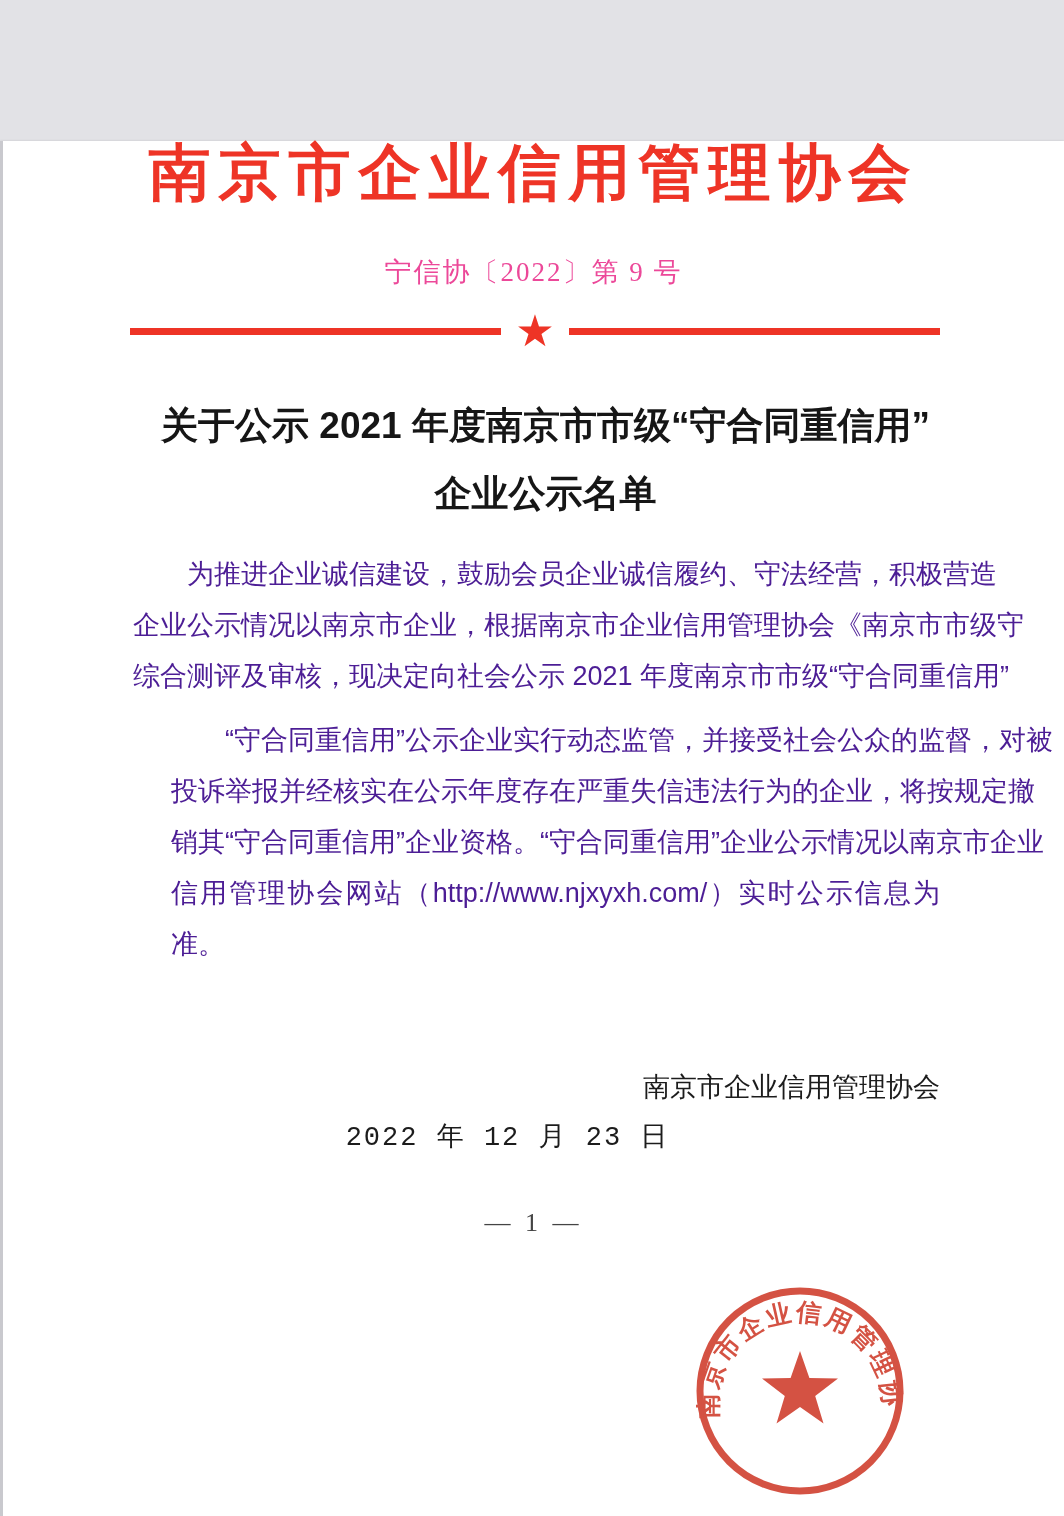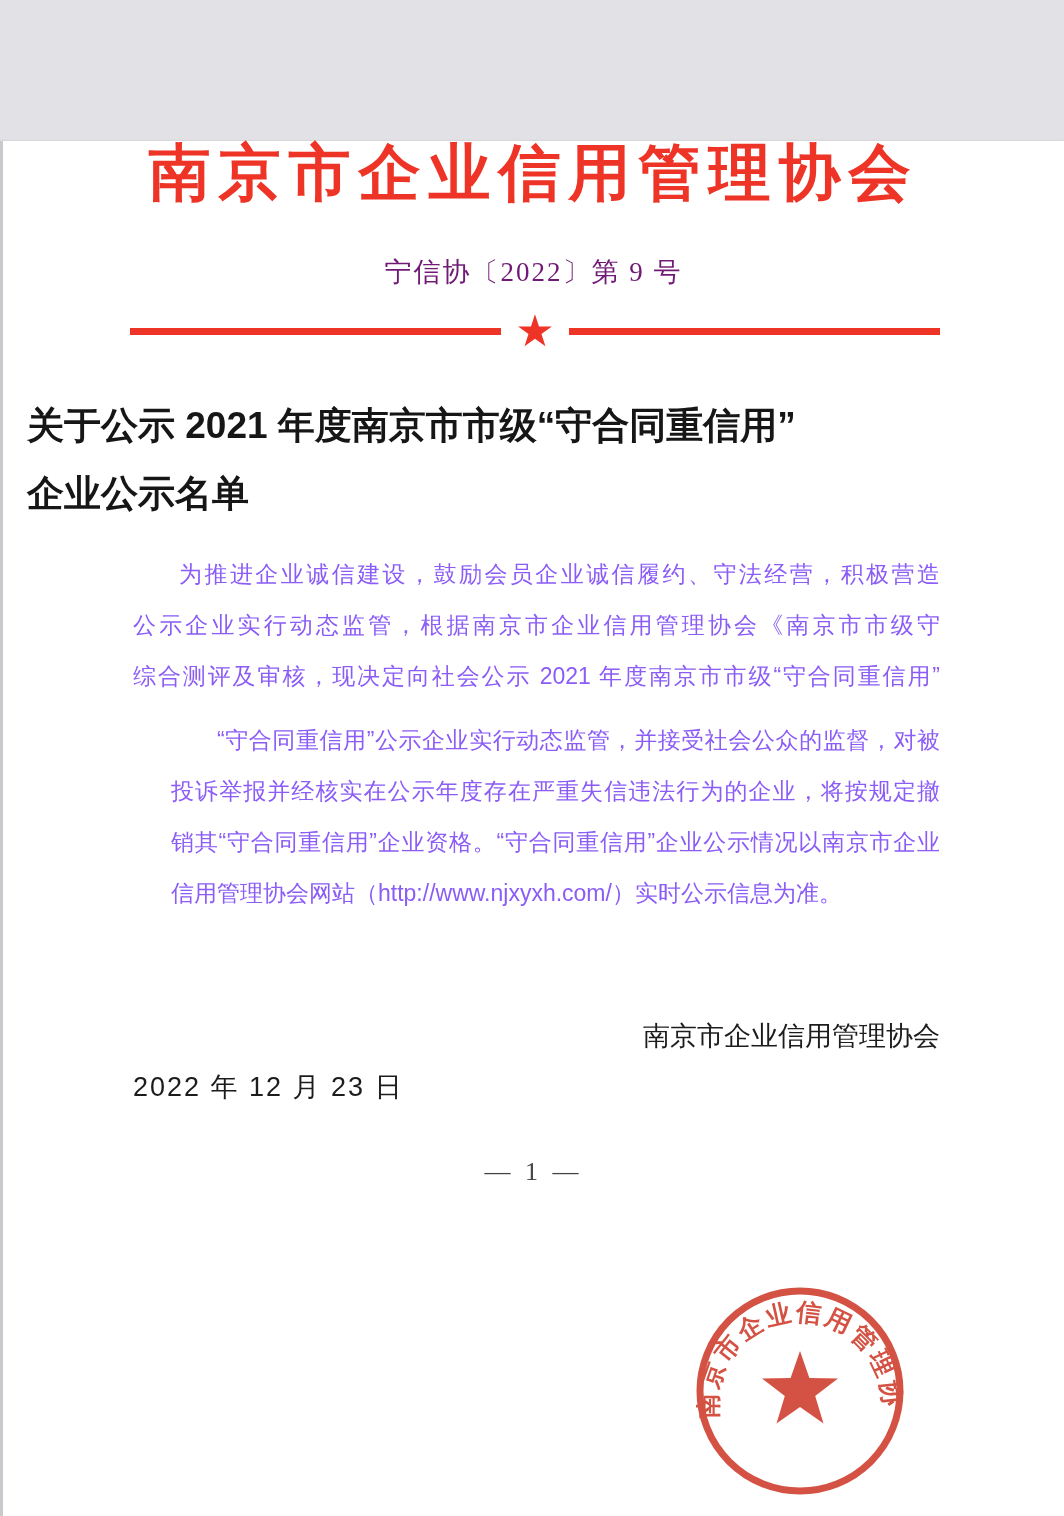--- a/index.html
+++ b/index.html
@@ -26,21 +26,21 @@
     letter-spacing: 8px;
     color: #ee3426;
     white-space: nowrap;
   }
   .doc-number {
     margin-top: 52px;
     text-align: center;
     font-family: "Liberation Serif", serif;
     font-size: 27px;
     line-height: 30px;
-    color: #701a75;
+    color: #ec4899;
     letter-spacing: 2px;
   }
   .divider {
     margin: 24px 124px 0 127px;
     height: 40px;
     display: flex;
     align-items: center;
   }
   .divider .seg {
     flex: 1;
@@ -48,31 +48,31 @@
     background: #ee3426;
   }
   .divider .star {
     color: #ee3426;
     font-size: 44px;
     line-height: 40px;
     margin: 0 14px;
   }
   .doc-title {
     margin-top: 41px;
-    text-align: left;
+    text-align: center;
     font-size: 37px;
     line-height: 68px;
     font-weight: bold;
     color: #161616;
     margin-left: 24px;
   }
   .body-text {
     margin: 21px 124px 0 130px;
-    font-size: 23px;
-    color: #8b5cf6;
+    font-size: 27px;
+    color: #4c1d95;
   }
   .bline {
     line-height: 51px;
     text-align: justify;
     text-align-last: justify;
     white-space: nowrap;
   }
   .bline.first { text-indent: 2em; }
   .bline.last { text-align-last: left; white-space: normal; }
   .para2 { margin-top: 13px; margin-left: 38px; }
@@ -87,23 +87,23 @@
     margin: 92px 124px 0 130px;
     font-size: 27px;
     color: #1c1c1c;
   }
   .signature .sig-org {
     line-height: 51px;
     text-align: right;
   }
   .signature .sig-date {
     line-height: 51px;
-    text-align: left;
+    text-align: center;
     padding-right: 58px;
-    font-family: Liberation Sans, sans-serif;
+    font-family: Liberation Mono, monospace;
     letter-spacing: 2px;
   }
   .page-number {
     margin-top: 46px;
     text-align: center;
     font-family: "Liberation Serif", serif;
     font-size: 26px;
     line-height: 26px;
     color: #444;
     letter-spacing: 4px;
@@ -134,21 +134,21 @@
   </div>
 
   <h2 class="doc-title">
     <span>关于公示 2021 年度南京市市级“守合同重信用”</span><br>
     <span>企业公示名单</span>
   </h2>
 
   <div class="body-text">
     <div class="para1">
       <div class="bline first">为推进企业诚信建设，鼓励会员企业诚信履约、守法经营，积极营造</div>
-      <div class="bline">公示企业实行动态监管，根据南京市企业信用管理协会《南京市市级守</div>
+      <div class="bline">企业公示情况以南京市企业，根据南京市企业信用管理协会《南京市市级守</div>
       <div class="bline">综合测评及审核，现决定向社会公示 2021 年度南京市市级“守合同重信用”</div>
     </div>
     <div class="para2">
       <div class="bline first">“守合同重信用”公示企业实行动态监管，并接受社会公众的监督，对被</div>
       <div class="bline">投诉举报并经核实在公示年度存在严重失信违法行为的企业，将按规定撤</div>
       <div class="bline">销其“守合同重信用”企业资格。“守合同重信用”企业公示情况以南京市企业</div>
       <div class="bline last">信用管理协会网站（http://www.njxyxh.com/）实时公示信息为准。</div>
     </div>
   </div>
 

